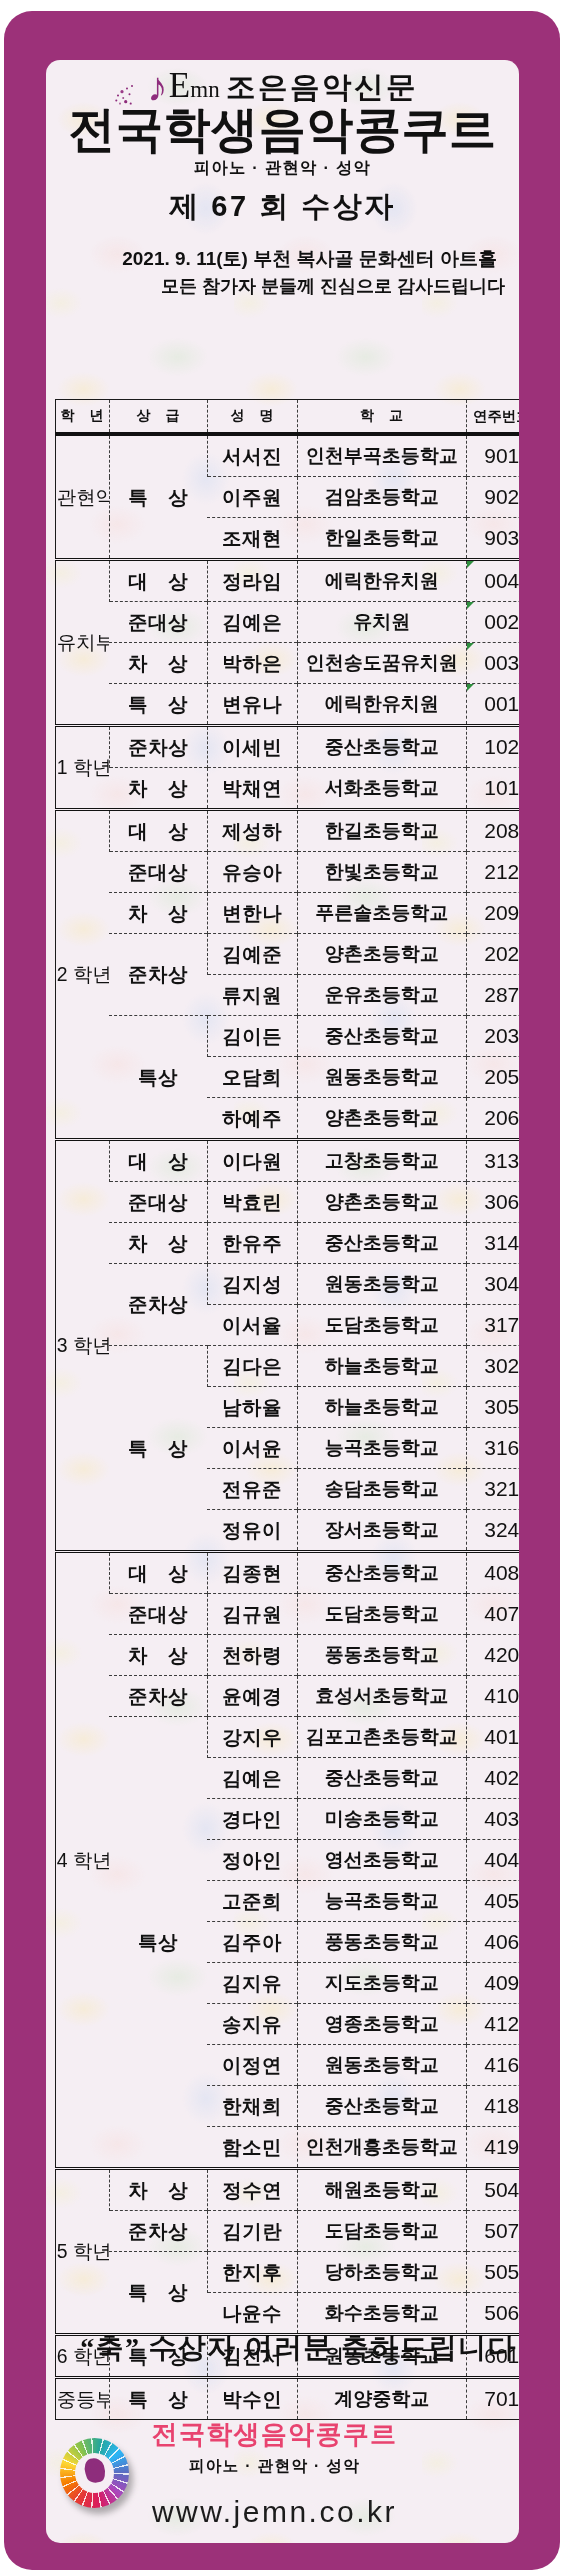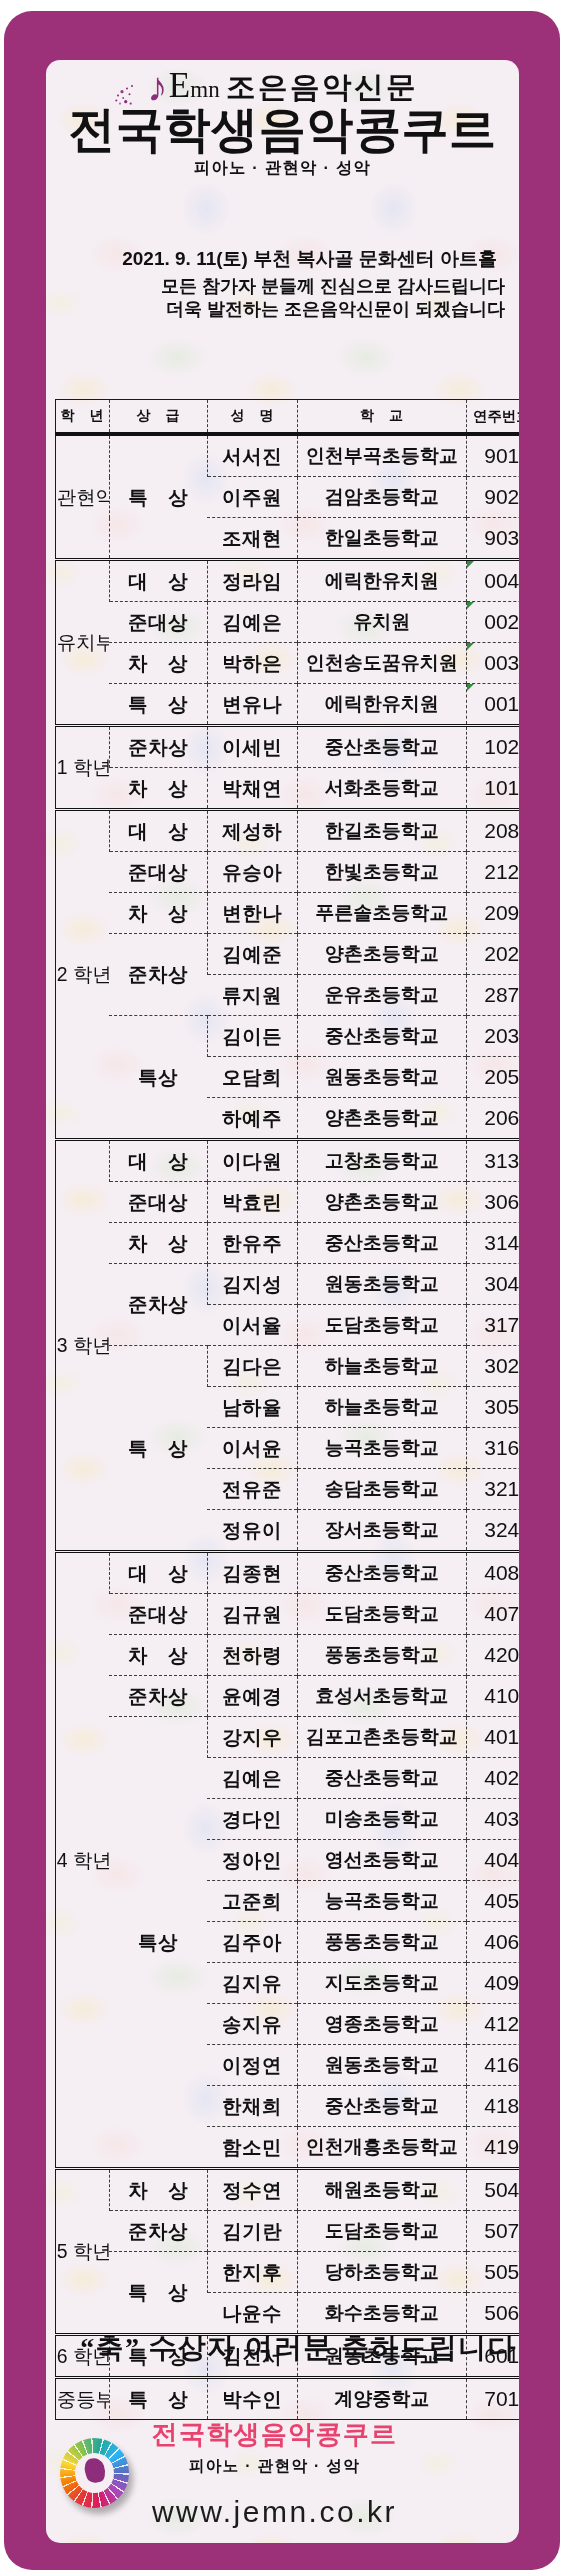--- a/index.html
+++ b/index.html
@@ -98,23 +98,23 @@
 
   <div class="hdr-abs brand-line">
     <span class="brand-inner">
       <span class="sparkles"></span>
       <span class="note-glyph">♪</span><span class="brand-initial">E</span><span class="brand-initial-sub">mn</span><span class="brand-name">조은음악신문</span>
     </span>
   </div>
 
   <div class="hdr-abs main-title">전국학생음악콩쿠르</div>
   <div class="hdr-abs subtitle">피아노 · 관현악 · 성악</div>
+  <div class="hdr-abs round-title">제 67 회  수상자</div>
   <div class="hdr-abs event-info">2021. 9. 11(토) 부천 복사골 문화센터 아트홀</div>
   <div class="thanks thanks1">모든 참가자 분들께 진심으로 감사드립니다</div>
-  <div class="thanks thanks2">더욱 발전하는 조은음악신문이 되겠습니다</div>
 
   <table class="winners">
     <colgroup>
       <col class="c-grade">
         <col class="c-award">
         <col class="c-name">
         <col class="c-school">
         <col class="c-no">
     </colgroup>
     <thead>

